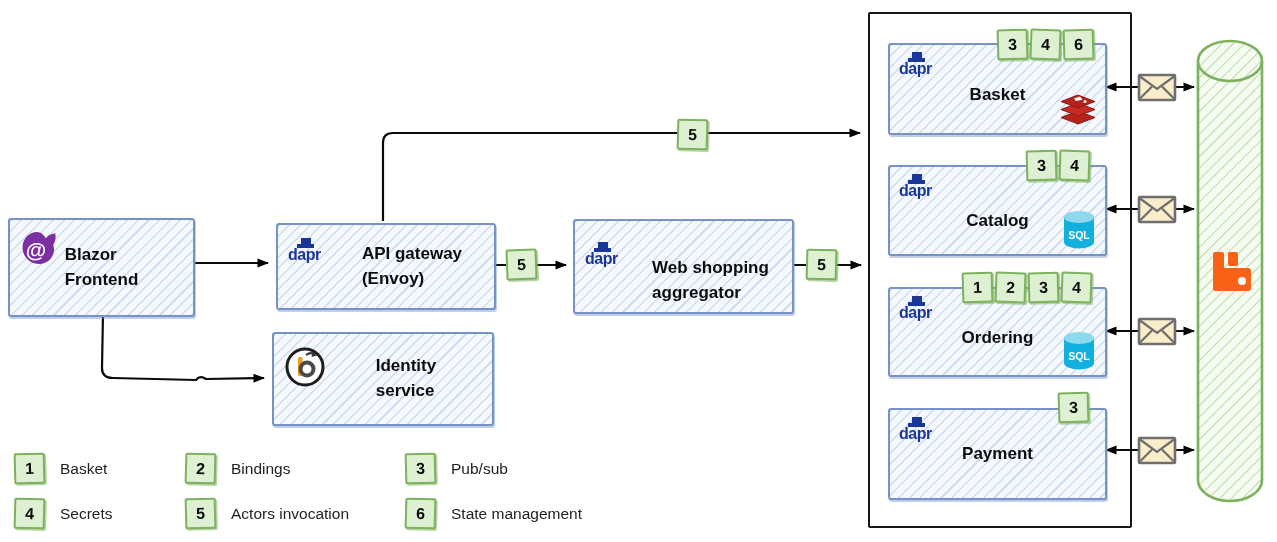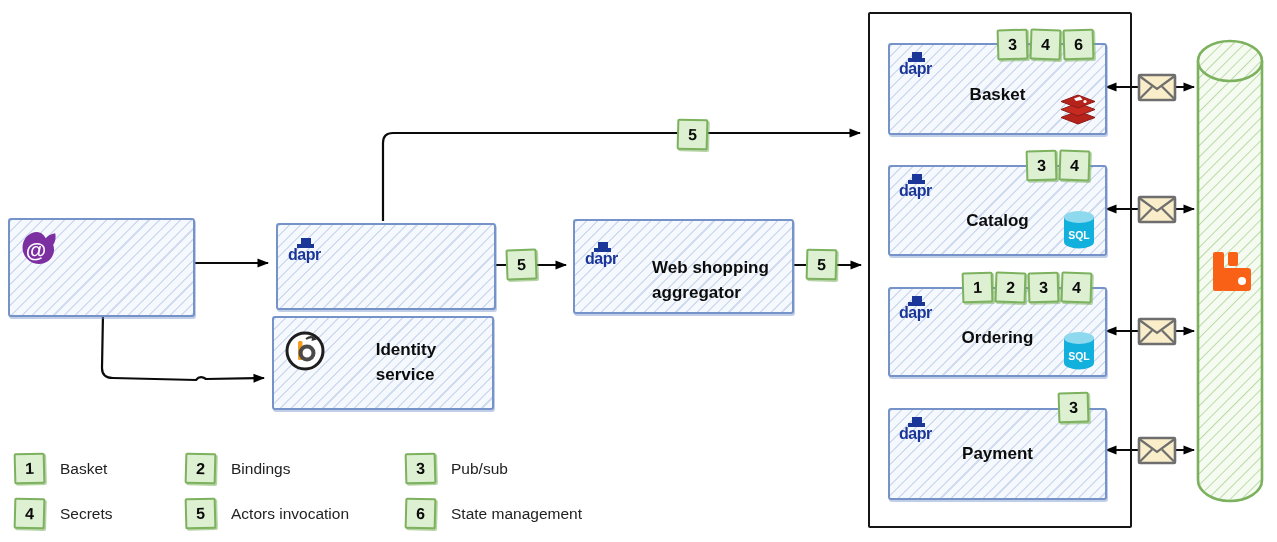--- a/index.html
+++ b/index.html
@@ -73,30 +73,34 @@
     <path d="M1194,331 L1106,331" stroke="#0a0a0a" stroke-width="2.2" fill="none" marker-end="url(#ah)"></path>
     <path d="M1106,450 L1194,450" stroke="#0a0a0a" stroke-width="2.2" fill="none" marker-end="url(#ah)"></path>
     <path d="M1194,450 L1106,450" stroke="#0a0a0a" stroke-width="2.2" fill="none" marker-end="url(#ah)"></path>
   </svg>
 
   <div class="node" style="left:8px;top:218px;width:183px;height:95px;z-index:2;">
     <svg class="abs" width="42" height="42" viewBox="0 0 42 42" style="left:7px;top:7px;">
       <path d="M20,5 C12,5 5.5,12 5.5,20.5 C5.5,30 13.5,37 22,37 C30.5,37 37,30.5 37,22.5 C37,21 36.8,19.4 36.2,17.8 C38.2,14.8 39.2,10.5 38.2,6.2 C34,6.8 30.8,8.8 28.8,11.2 C26.4,7.2 23.4,5 20,5 Z" fill="#7c2fa0"></path>
       <text x="19" y="24" text-anchor="middle" dominant-baseline="middle" font-size="21" font-weight="bold" fill="#ffffff" font-family="Liberation Sans, sans-serif">@</text>
     </svg>
+    <div class="node-label">Blazor
+Frontend</div>
   </div>
 
   <div class="node" style="left:276px;top:223px;width:216px;height:83px;z-index:2;">
     <div class="dapr" style="left:10px;top:14px;">
       <span class="crown"></span><span class="brim"></span>
       <span>dapr</span>
     </div>
-  </div>
-
-  <div class="node" style="left:272px;top:316px;width:218px;height:90px;z-index:2;">
+    <div class="node-label" style="margin-left:52px;">API gateway
+(Envoy)</div>
+  </div>
+
+  <div class="node" style="left:272px;top:332px;width:218px;height:90px;z-index:2;">
     <svg class="abs" width="44" height="44" viewBox="0 0 44 44" style="left:9px;top:11px;">
       <circle cx="22" cy="22" r="18" fill="#ffffff" stroke="#1d1d1d" stroke-width="3"></circle>
       <rect x="15" y="12" width="4.5" height="19" rx="1.5" fill="#f59b1e"></rect>
       <circle cx="24" cy="24" r="6.5" fill="none" stroke="#4a4a4a" stroke-width="4"></circle>
       <path d="M23,10 Q28,6.5 31.5,9.5" stroke="#333" stroke-width="2" fill="none"></path>
       <path d="M29.5,6.5 L34,10.5 L28.5,12 Z" fill="#333"></path>
     </svg>
     <div class="node-label" style="margin-left:46px;">Identity
 service</div>
   </div>

